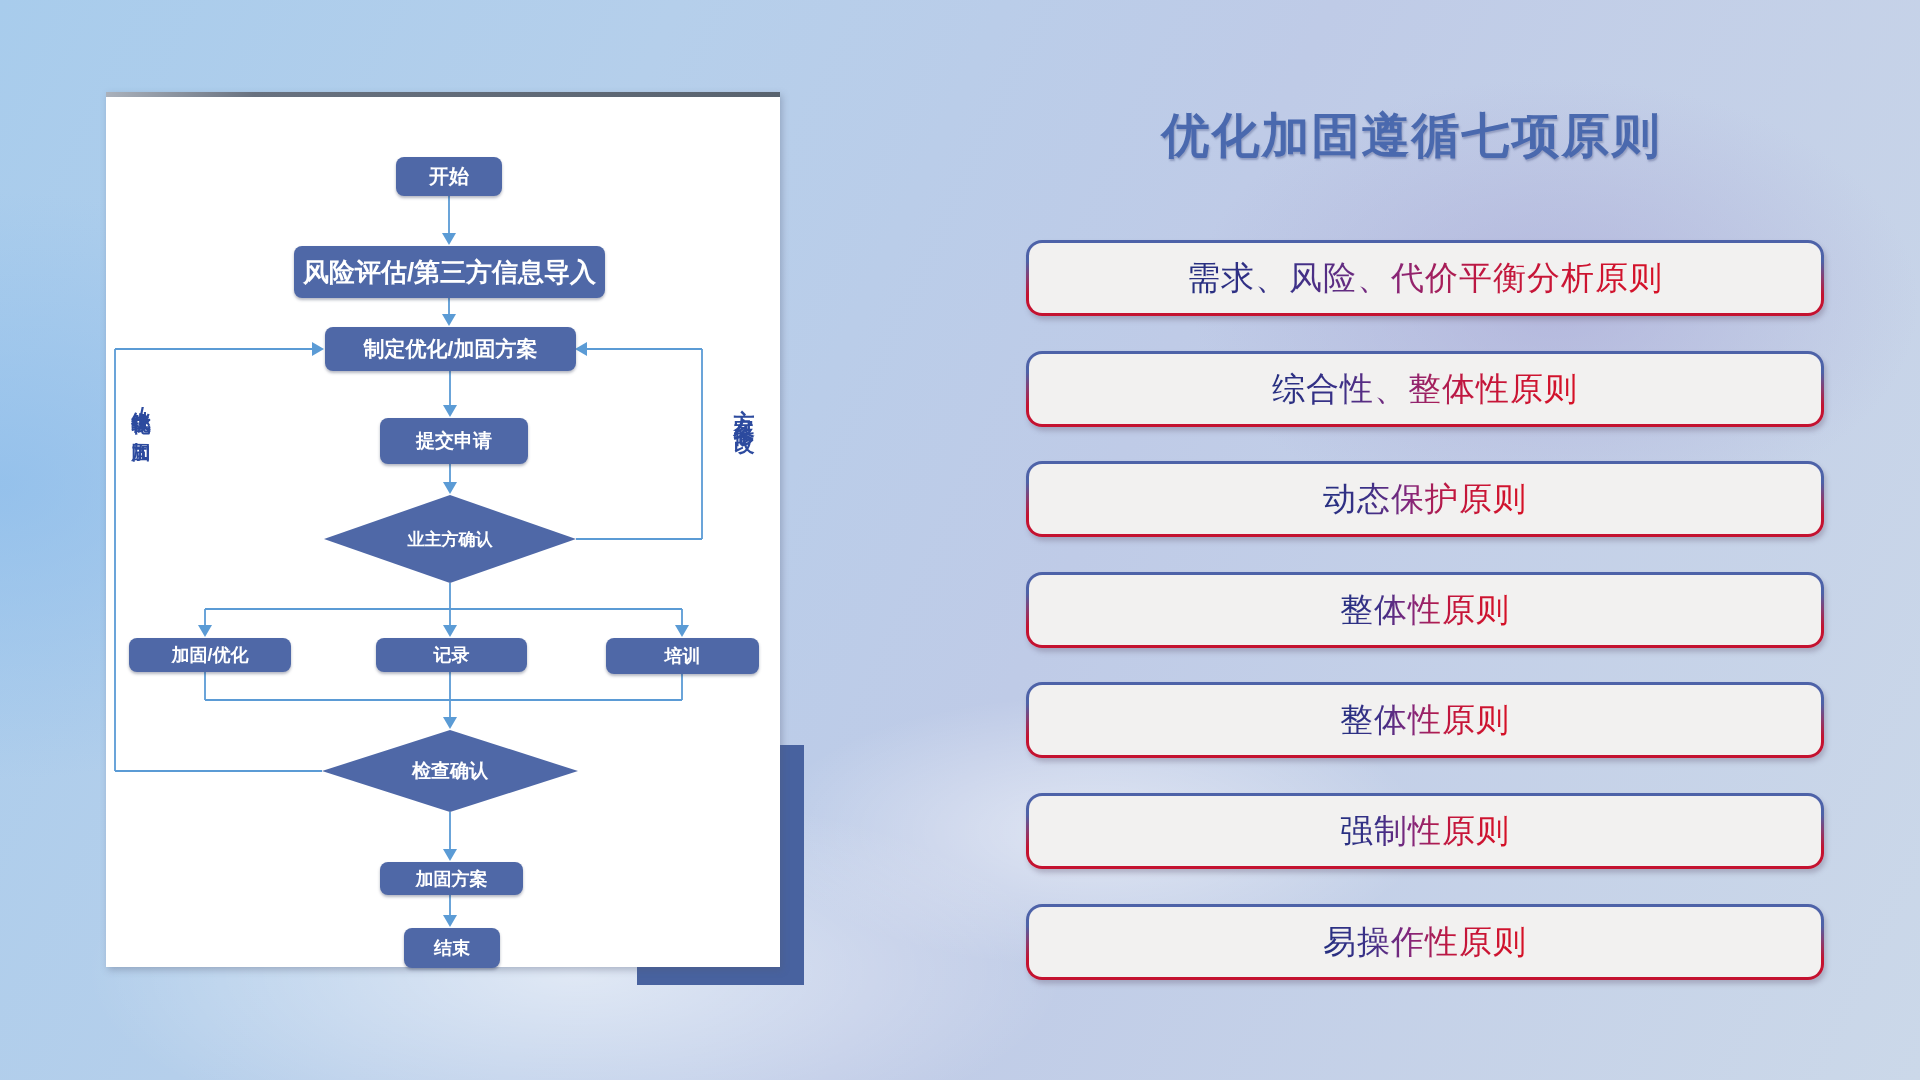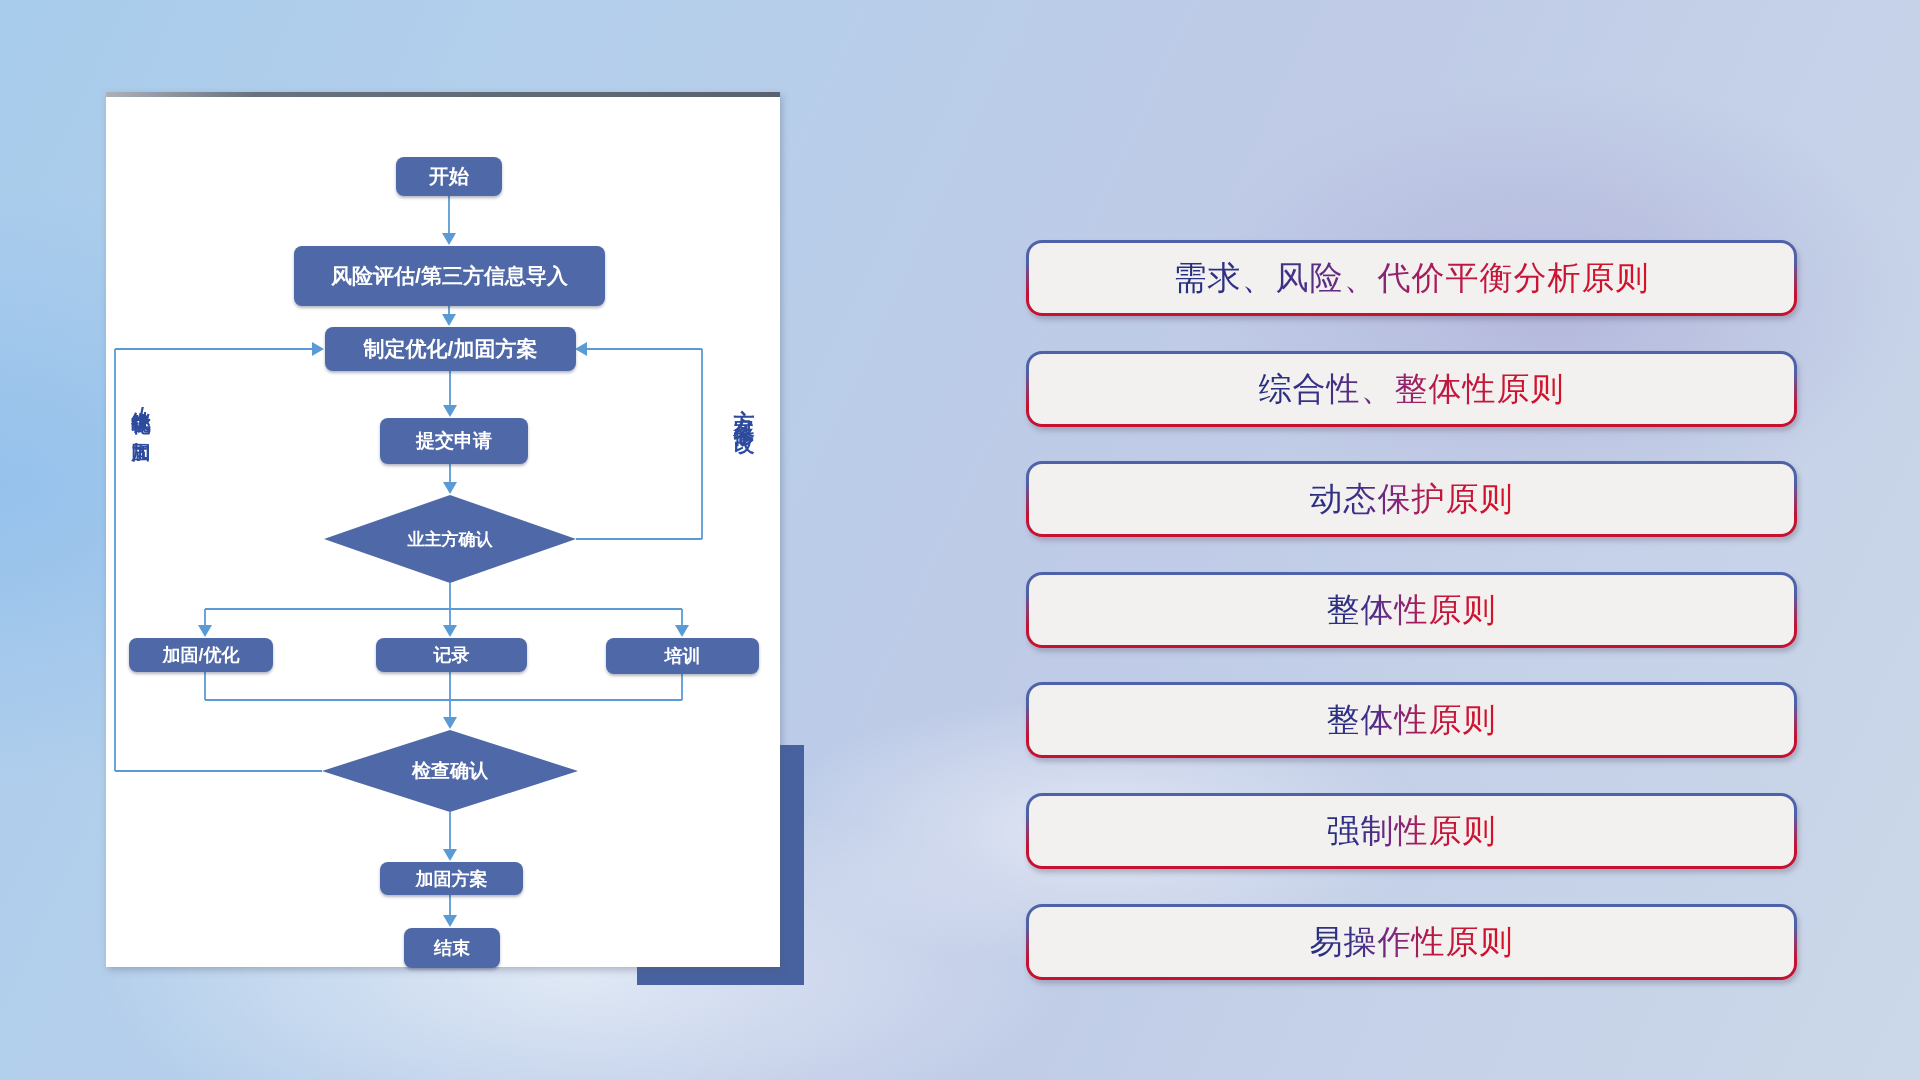--- a/index.html
+++ b/index.html
@@ -27,21 +27,21 @@
     display:flex;align-items:center;justify-content:center;text-align:right;
     clip-path:polygon(50% 0,100% 50%,50% 100%,0 50%);}
   .vlabel{position:absolute;writing-mode:vertical-rl;text-orientation:upright;
     color:#2c4a9e;font-weight:bold;white-space:nowrap;}
   
   .title{position:absolute;left:1026px;top:104px;width:771px;text-align:center;
     font-size:48px;font-weight:bold;color:#4a69ae;letter-spacing:2px;
     text-shadow:1px 2px 2px rgba(58,70,120,0.35);}
   .pbox{position:absolute;left:1026px;width:771px;height:76px;border-radius:16px;
     background:linear-gradient(180deg,#4d62a8 0%,#4d62a8 28%,#8c3a6e 50%,#c41230 72%,#c41230 100%);
-    box-shadow:2px 4px 5px rgba(105,95,120,0.35);}
+    box-shadow:2px 4px 5px rgba(105,95,120,0.35);padding-left:27px;}
   .pbox-inner{position:absolute;left:3px;top:3px;right:3px;bottom:3px;border-radius:13px;
     background:#f2f1f0;display:flex;align-items:center;justify-content:center;}
   .grad-text{font-size:33px;letter-spacing:1px;
     background:linear-gradient(90deg,#252f80 0%,#3a3188 22%,#83277c 42%,#c0173f 62%,#d61126 100%);
     -webkit-background-clip:text;background-clip:text;color:transparent;white-space:nowrap;}
 </style>
 </head>
 <body>
 
 <div class="slide">
@@ -70,33 +70,33 @@
         <polygon points="337,757 351,757 344,769"></polygon>
         <polygon points="337,823 351,823 344,835"></polygon>
         <polygon points="206,250 206,264 218,257"></polygon>
         <polygon points="481,250 481,264 469,257"></polygon>
       </g>
     </svg>
 
     <div class="node" style="left:290px;top:65px;width:106px;height:39px;font-size:20px">
       <span>开始</span>
     </div>
-    <div class="node" style="left:188px;top:154px;width:311px;height:60px;font-size:21px">
+    <div class="node" style="left:188px;top:154px;width:311px;height:52px;font-size:26px">
       <span>风险评估/第三方信息导入</span>
     </div>
     <div class="node" style="left:219px;top:235px;width:251px;height:44px;font-size:21px">
       <span>制定优化/加固方案</span>
     </div>
     <div class="node" style="left:274px;top:326px;width:148px;height:46px;font-size:19px">
       <span>提交申请</span>
     </div>
     <div class="diamond" style="left:218px;top:403px;width:252px;height:88px;font-size:17px">
       <span>业主方确认</span>
     </div>
-    <div class="node" style="left:23px;top:546px;width:144px;height:34px;font-size:18px">
+    <div class="node" style="left:23px;top:546px;width:162px;height:34px;font-size:18px">
       <span>加固/优化</span>
     </div>
     <div class="node" style="left:270px;top:546px;width:151px;height:34px;font-size:18px">
       <span>记录</span>
     </div>
     <div class="node" style="left:500px;top:546px;width:153px;height:36px;font-size:18px">
       <span>培训</span>
     </div>
     <div class="diamond" style="left:216px;top:638px;width:256px;height:82px;font-size:19px">
       <span>检查确认</span>
@@ -105,20 +105,21 @@
       <span>加固方案</span>
     </div>
     <div class="node" style="left:298px;top:836px;width:96px;height:40px;font-size:18px">
       <span>结束</span>
     </div>
 
     <div class="vlabel" style="left:22px;top:303px;font-size:19px;letter-spacing:2px">继续优化/加固</div>
     <div class="vlabel" style="left:624px;top:300px;font-size:21px;letter-spacing:8px">方案修改</div>
   </div>
 
+  <div class="title">优化加固遵循七项原则</div>
 
   <div class="pbox" style="top:240px">
     <div class="pbox-inner">
       <span class="grad-text">需求、风险、代价平衡分析原则</span>
     </div>
   </div>
   <div class="pbox" style="top:351px">
     <div class="pbox-inner">
       <span class="grad-text">综合性、整体性原则</span>
     </div>

